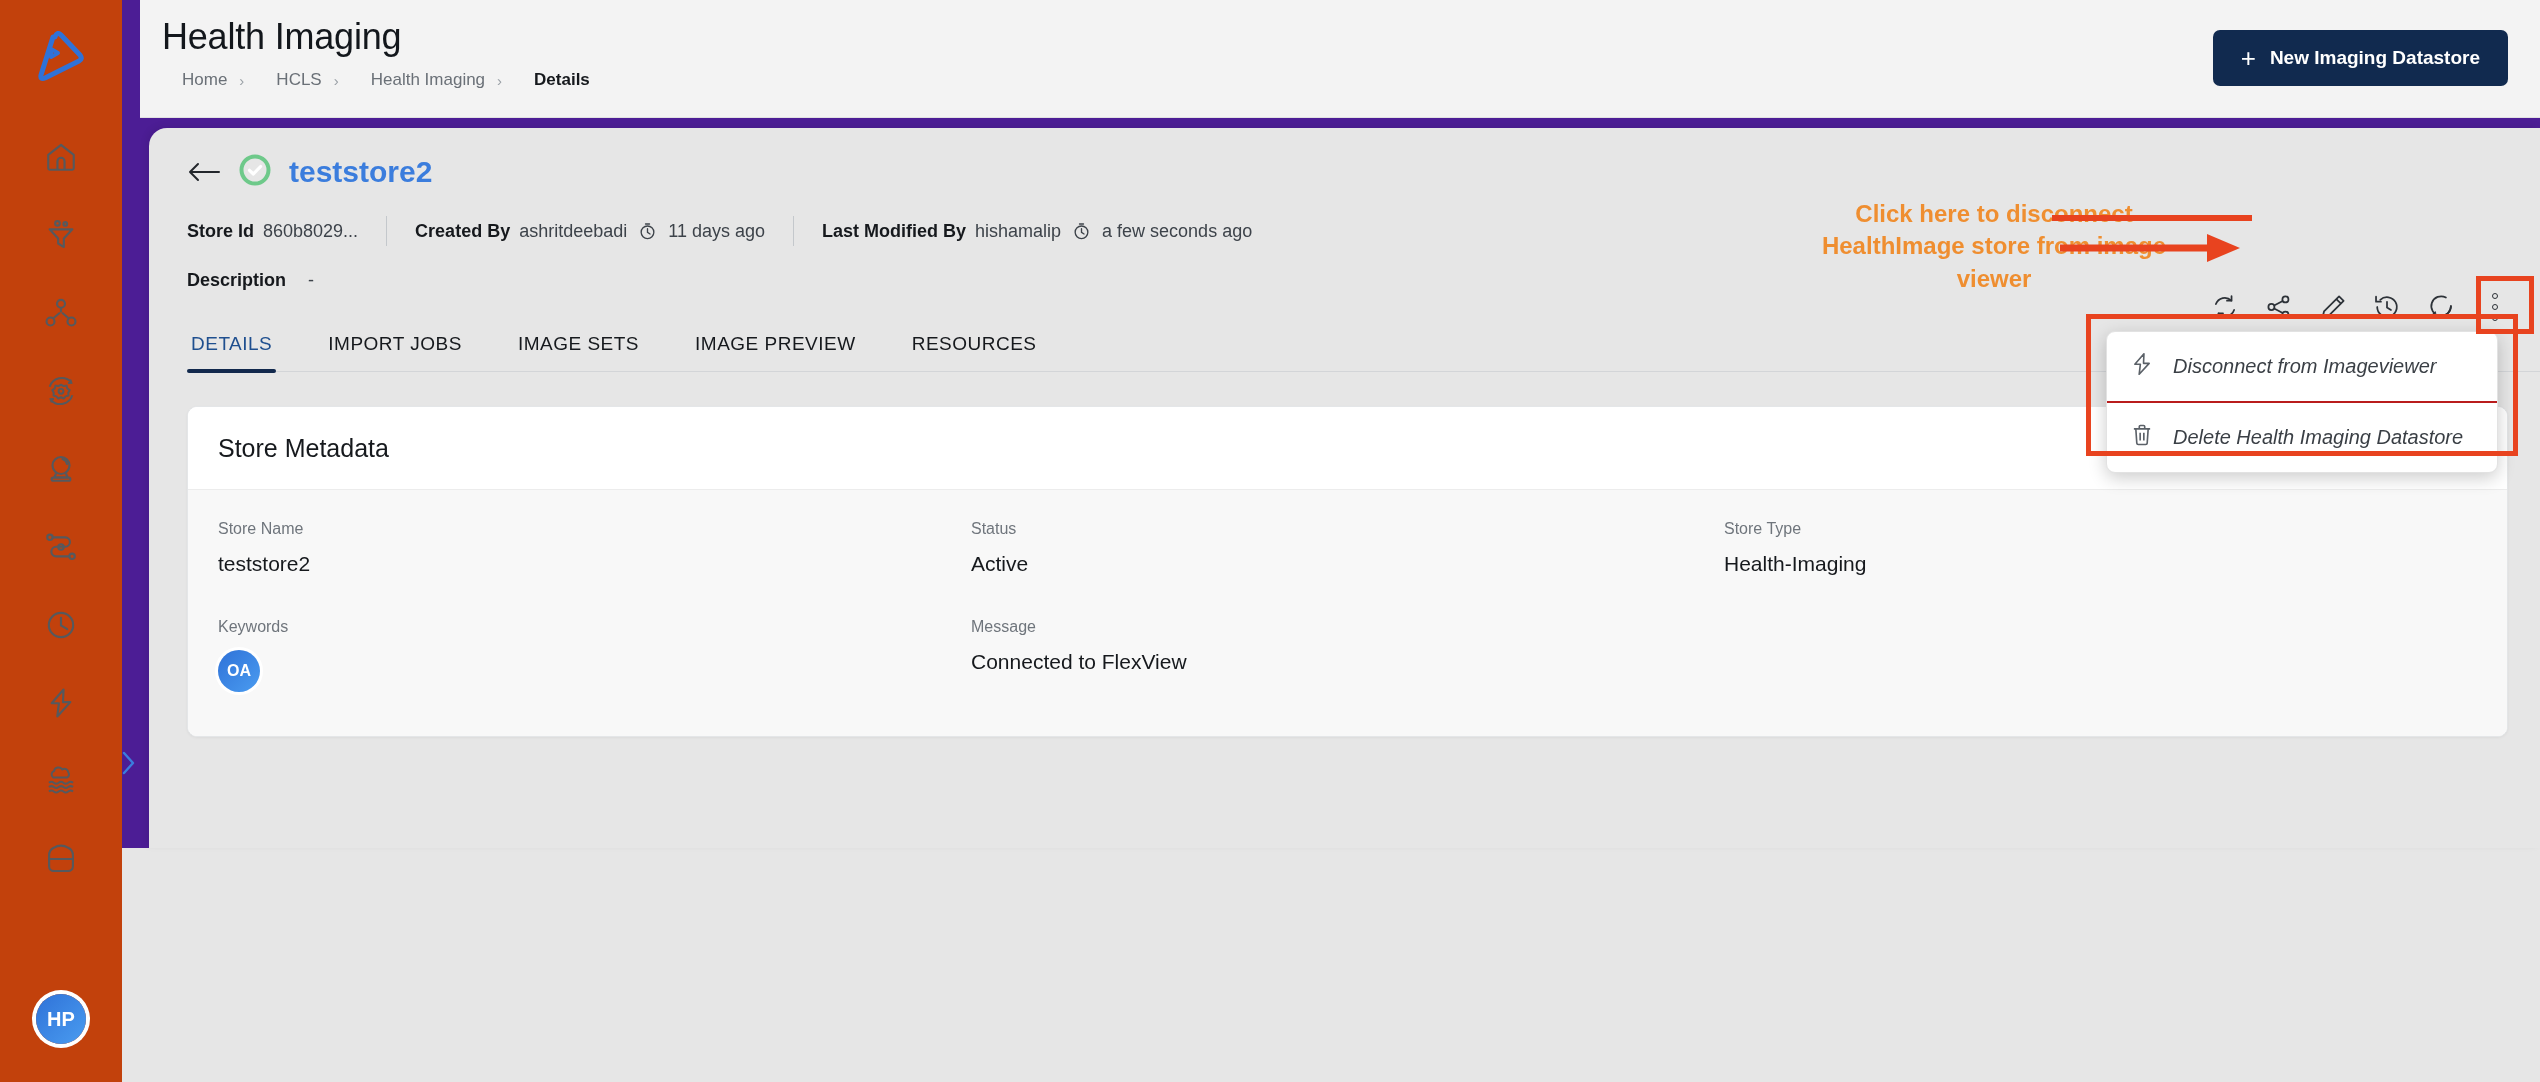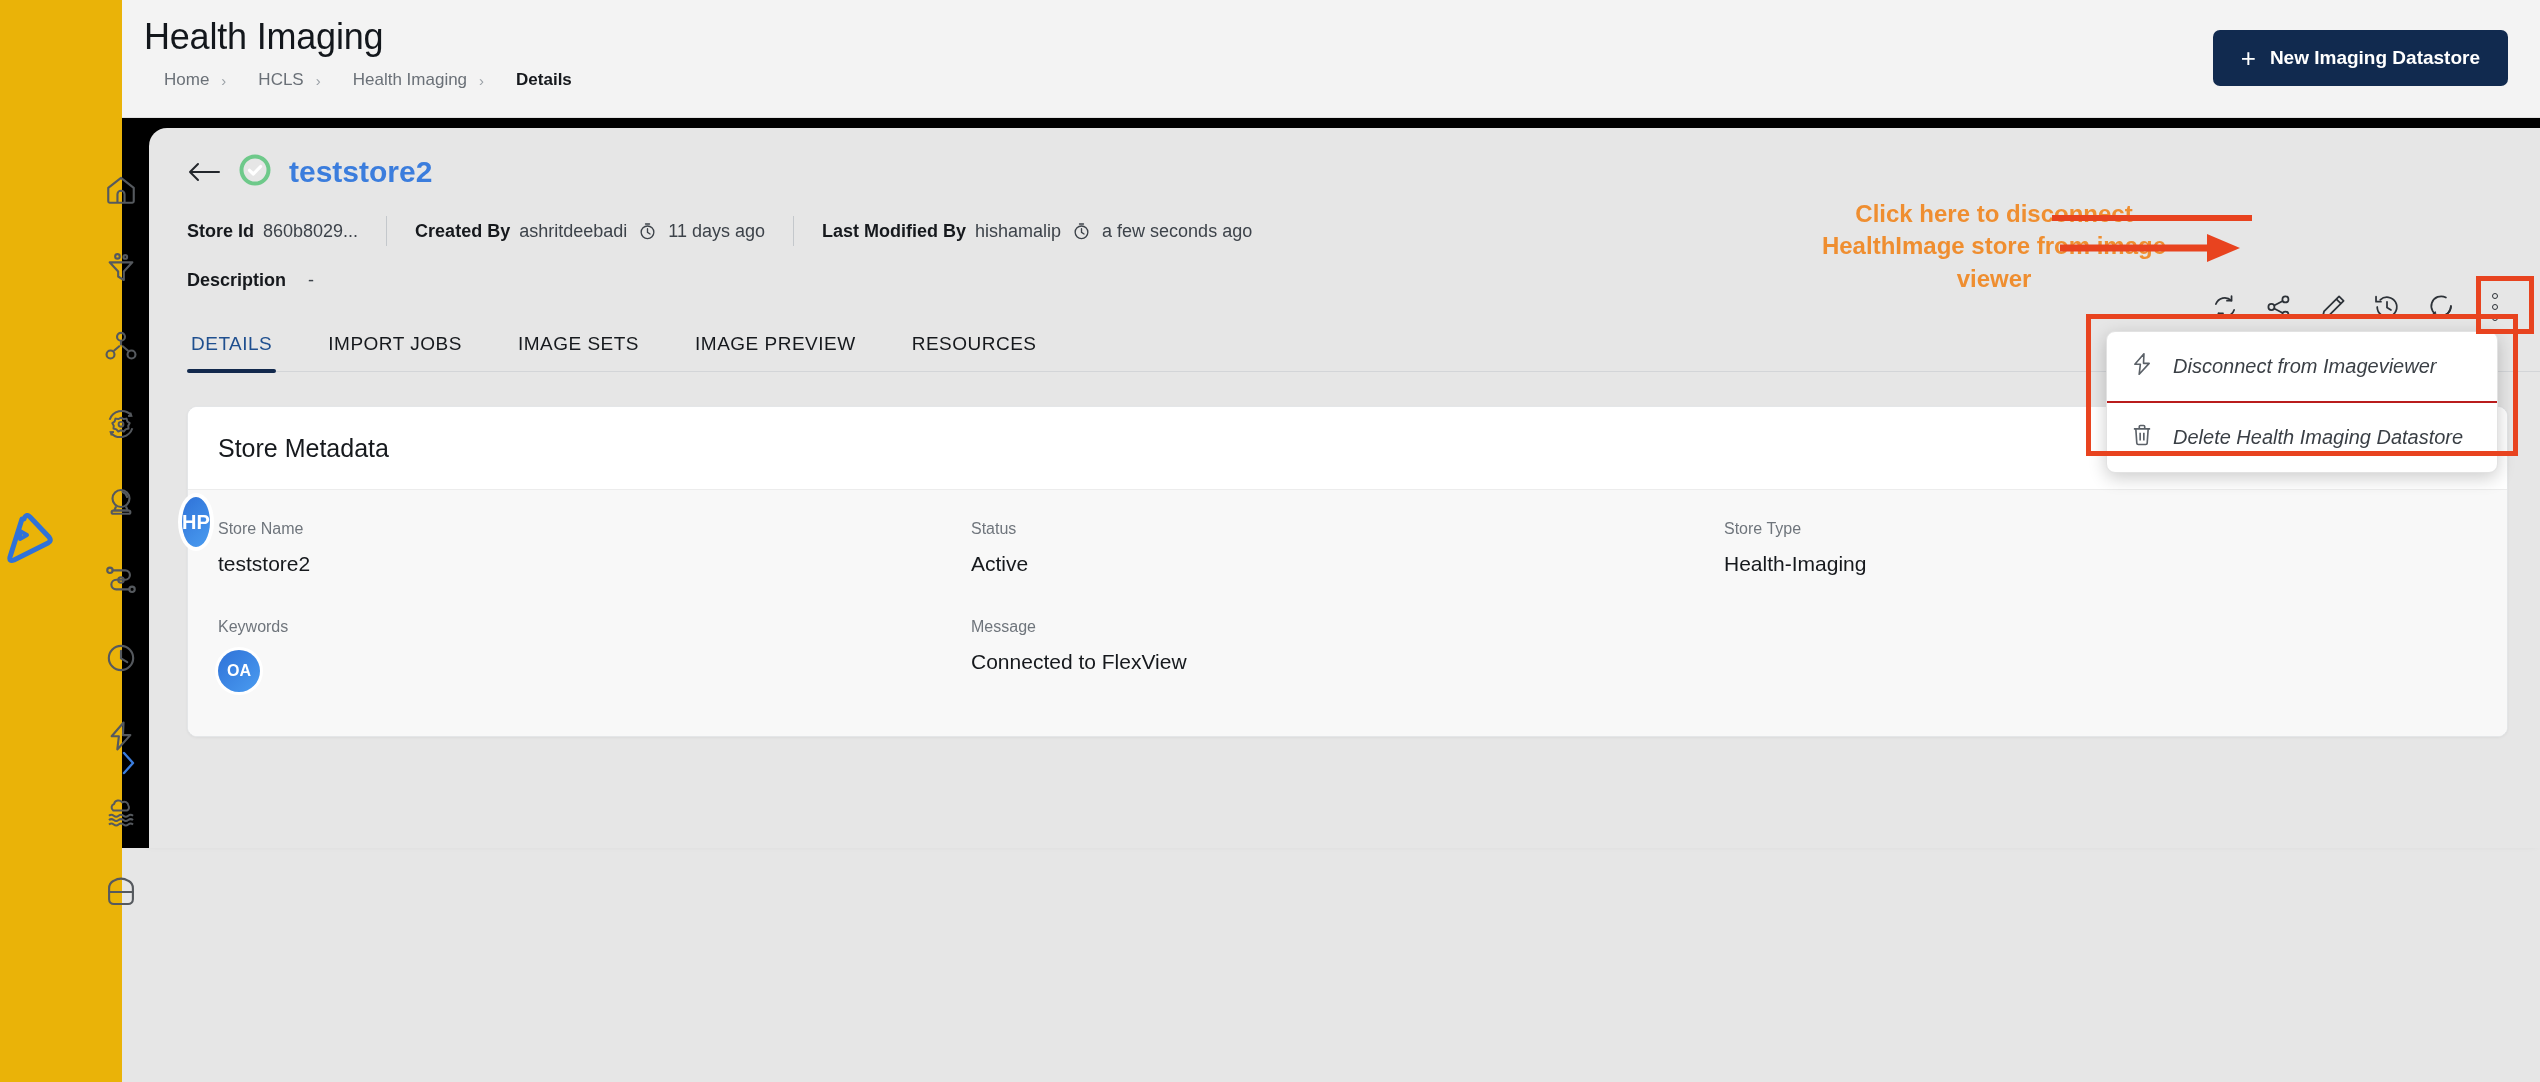--- a/index.html
+++ b/index.html
@@ -6,22 +6,22 @@
   html, body {
     width: 2540px; height: 1082px;
     font-family: "Liberation Sans", sans-serif;
     background: #e6e6e6;
     overflow: hidden;
   }
   .app { position: relative; width: 2540px; height: 1082px; display: flex; }
 
   
   .sidebar {
-    width: 122px; height: 1082px; background: #eab308;
-    display: flex; align-items: center;
+    width: 122px; height: 1082px; background: #c2410c;
+    display: flex; flex-direction: column; align-items: center;
     flex: 0 0 122px; position: relative; z-index: 5;
   }
   .brand { height: 118px; display: flex; align-items: center; justify-content: center; width: 100%; }
   .nav-icons { display: flex; flex-direction: column; align-items: center; gap: 0; width: 100%; }
   .nav-item {
     width: 122px; height: 78px; display: flex; align-items: center; justify-content: center;
     cursor: pointer;
   }
   .nav-item svg { display: block; }
   .sidebar-spacer { flex: 1 1 auto; }
@@ -32,21 +32,21 @@
     display: flex; align-items: center; justify-content: center;
     margin-bottom: 38px; box-shadow: 0 0 0 4px #fff;
   }
   .sidebar-expander {
     position: absolute; left: 118px; top: 742px;
     width: 40px; height: 46px; display: flex; align-items: center; justify-content: flex-start;
     cursor: pointer; z-index: 40;
   }
 
   
-  .right { flex: 1 1 auto; position: relative; height: 848px; background: #000000; }
+  .right { flex: 1 1 auto; position: relative; height: 848px; background: #4c1d95; padding-left: 18px; }
 
   .page-header {
     height: 118px; background: #f3f3f3; padding: 16px 0 0 22px;
     position: relative; border-bottom: 1px solid #e1e1e1;
   }
   .page-title { font-size: 36px; font-weight: 400; color: #13171c; letter-spacing: -0.2px; }
   .breadcrumb { display: flex; align-items: center; gap: 12px; margin-top: 12px; font-size: 17px; }
   .crumb { color: #6a7077; cursor: pointer; margin-left: 20px; }
   .crumb.active { color: #16191d; font-weight: 700; cursor: default; }
   .crumb-sep { color: #9aa0a6; font-size: 15px; }

